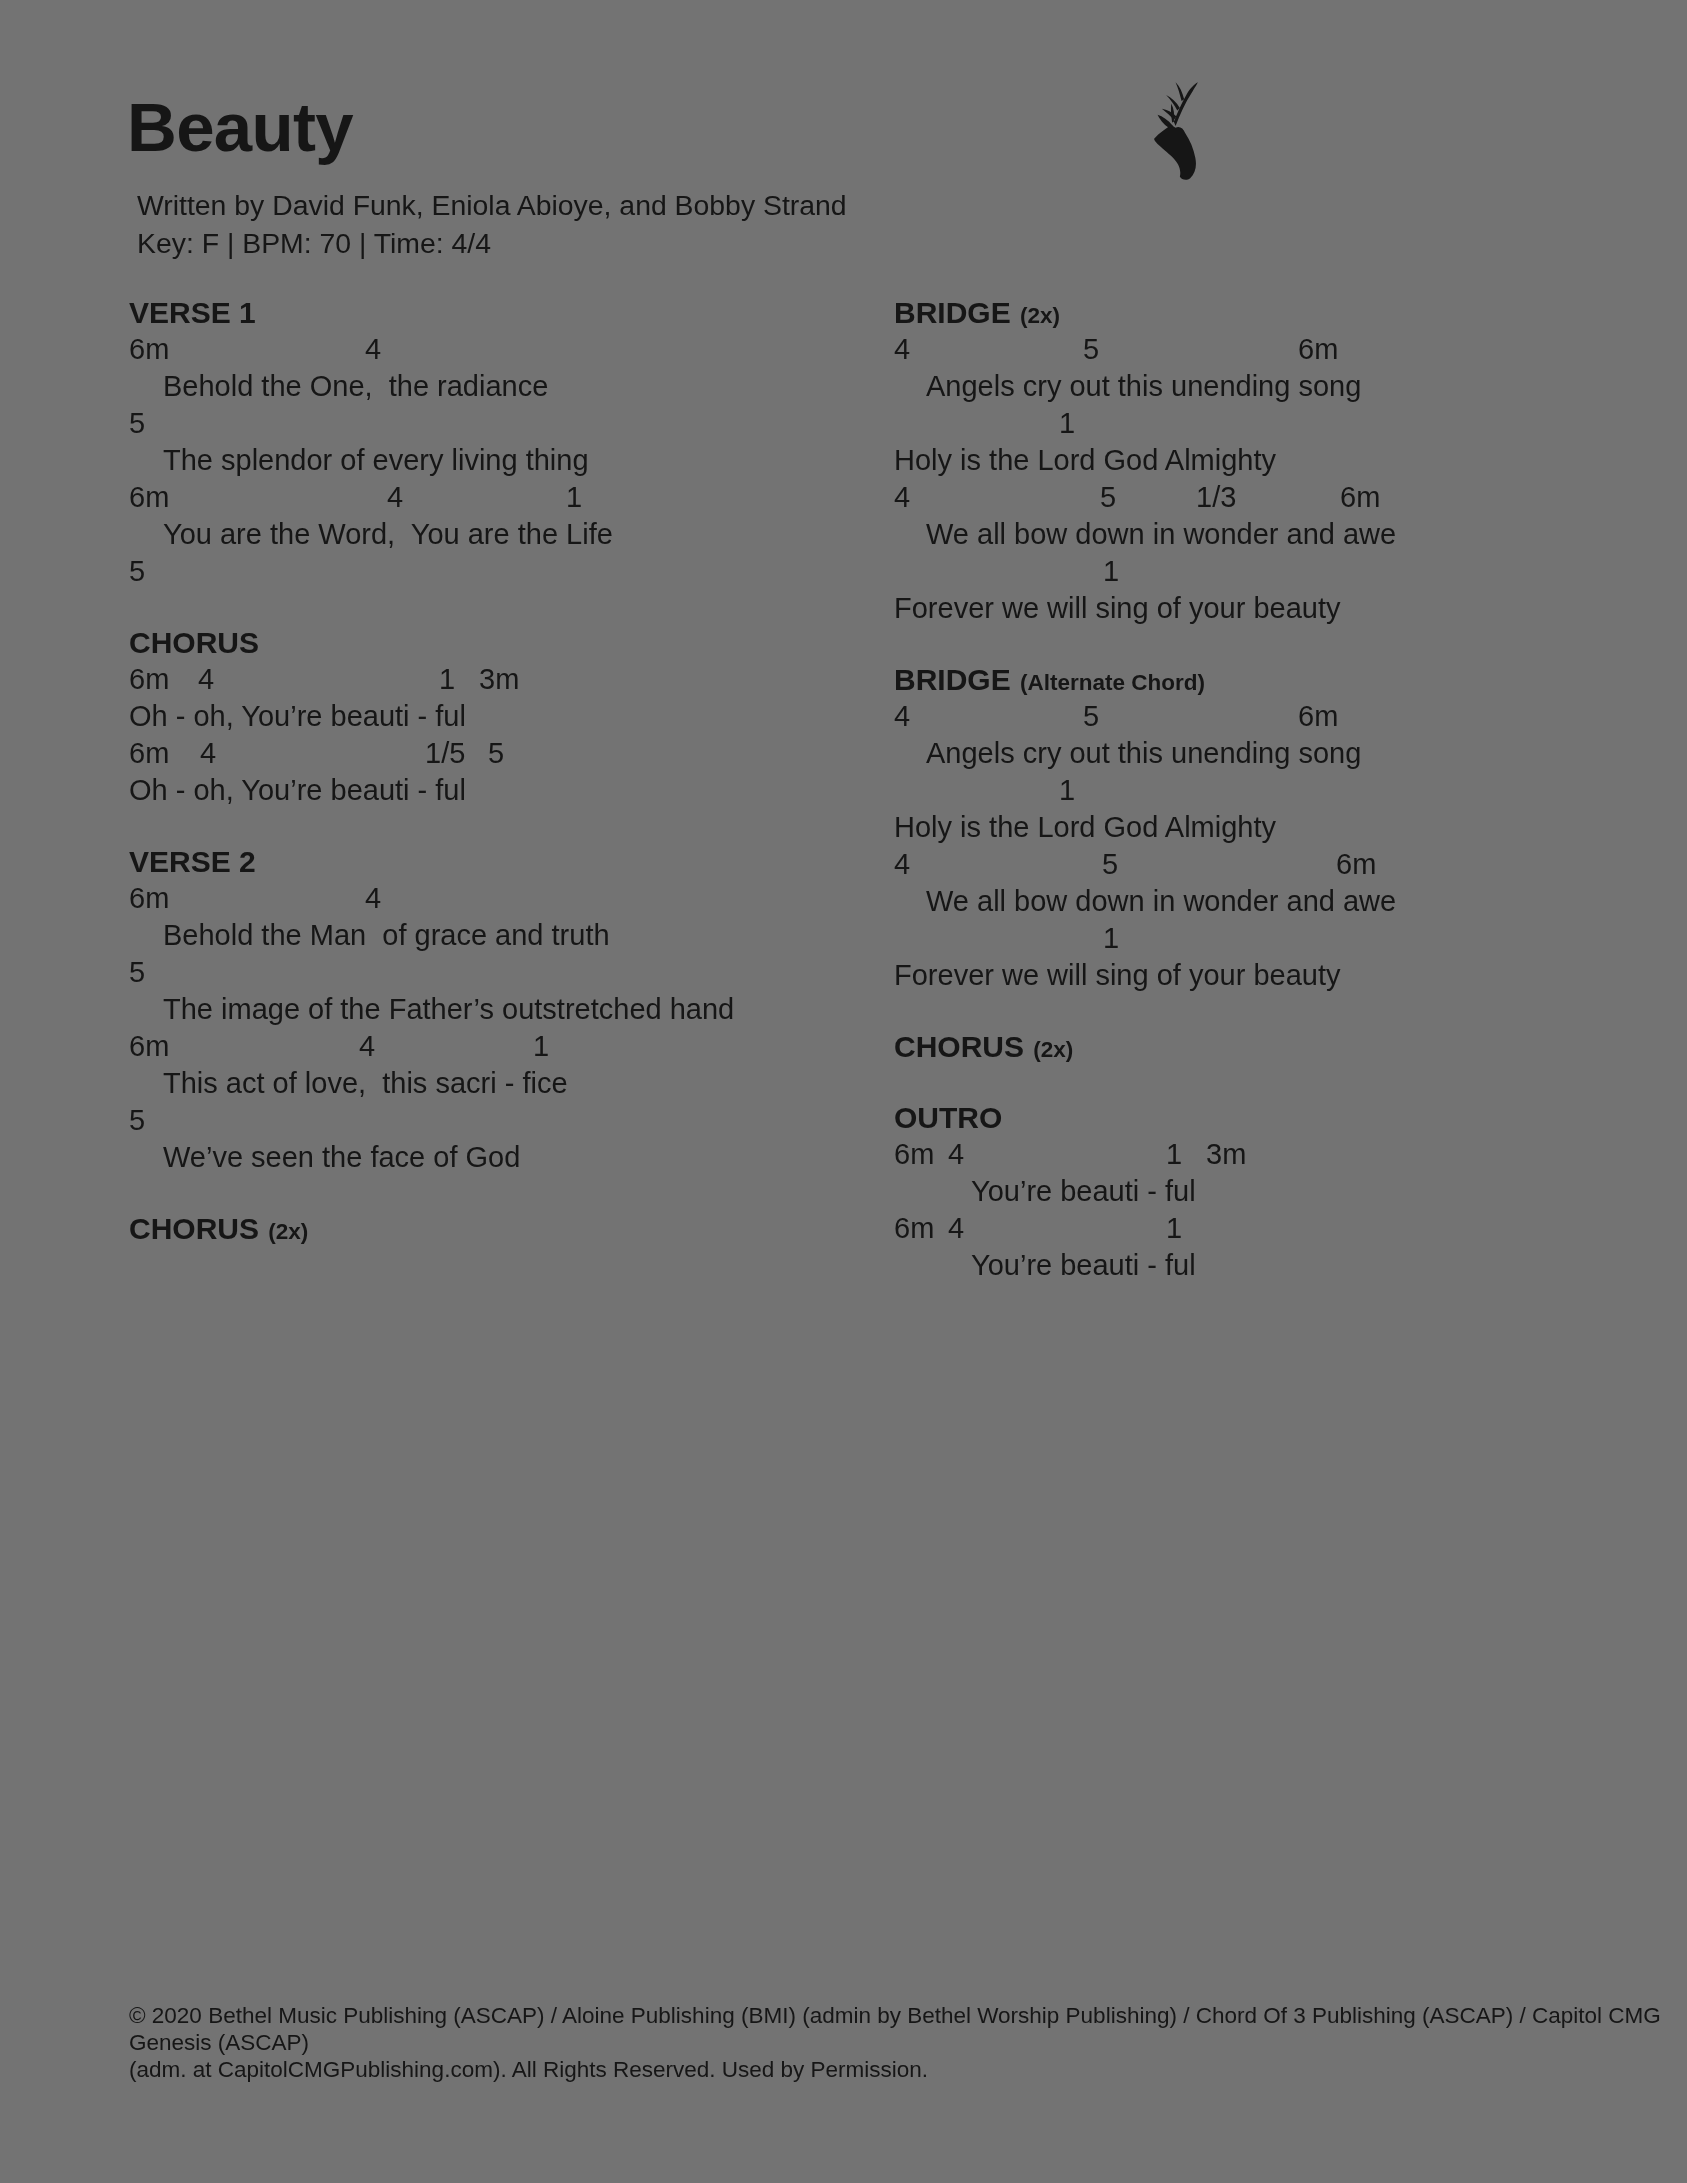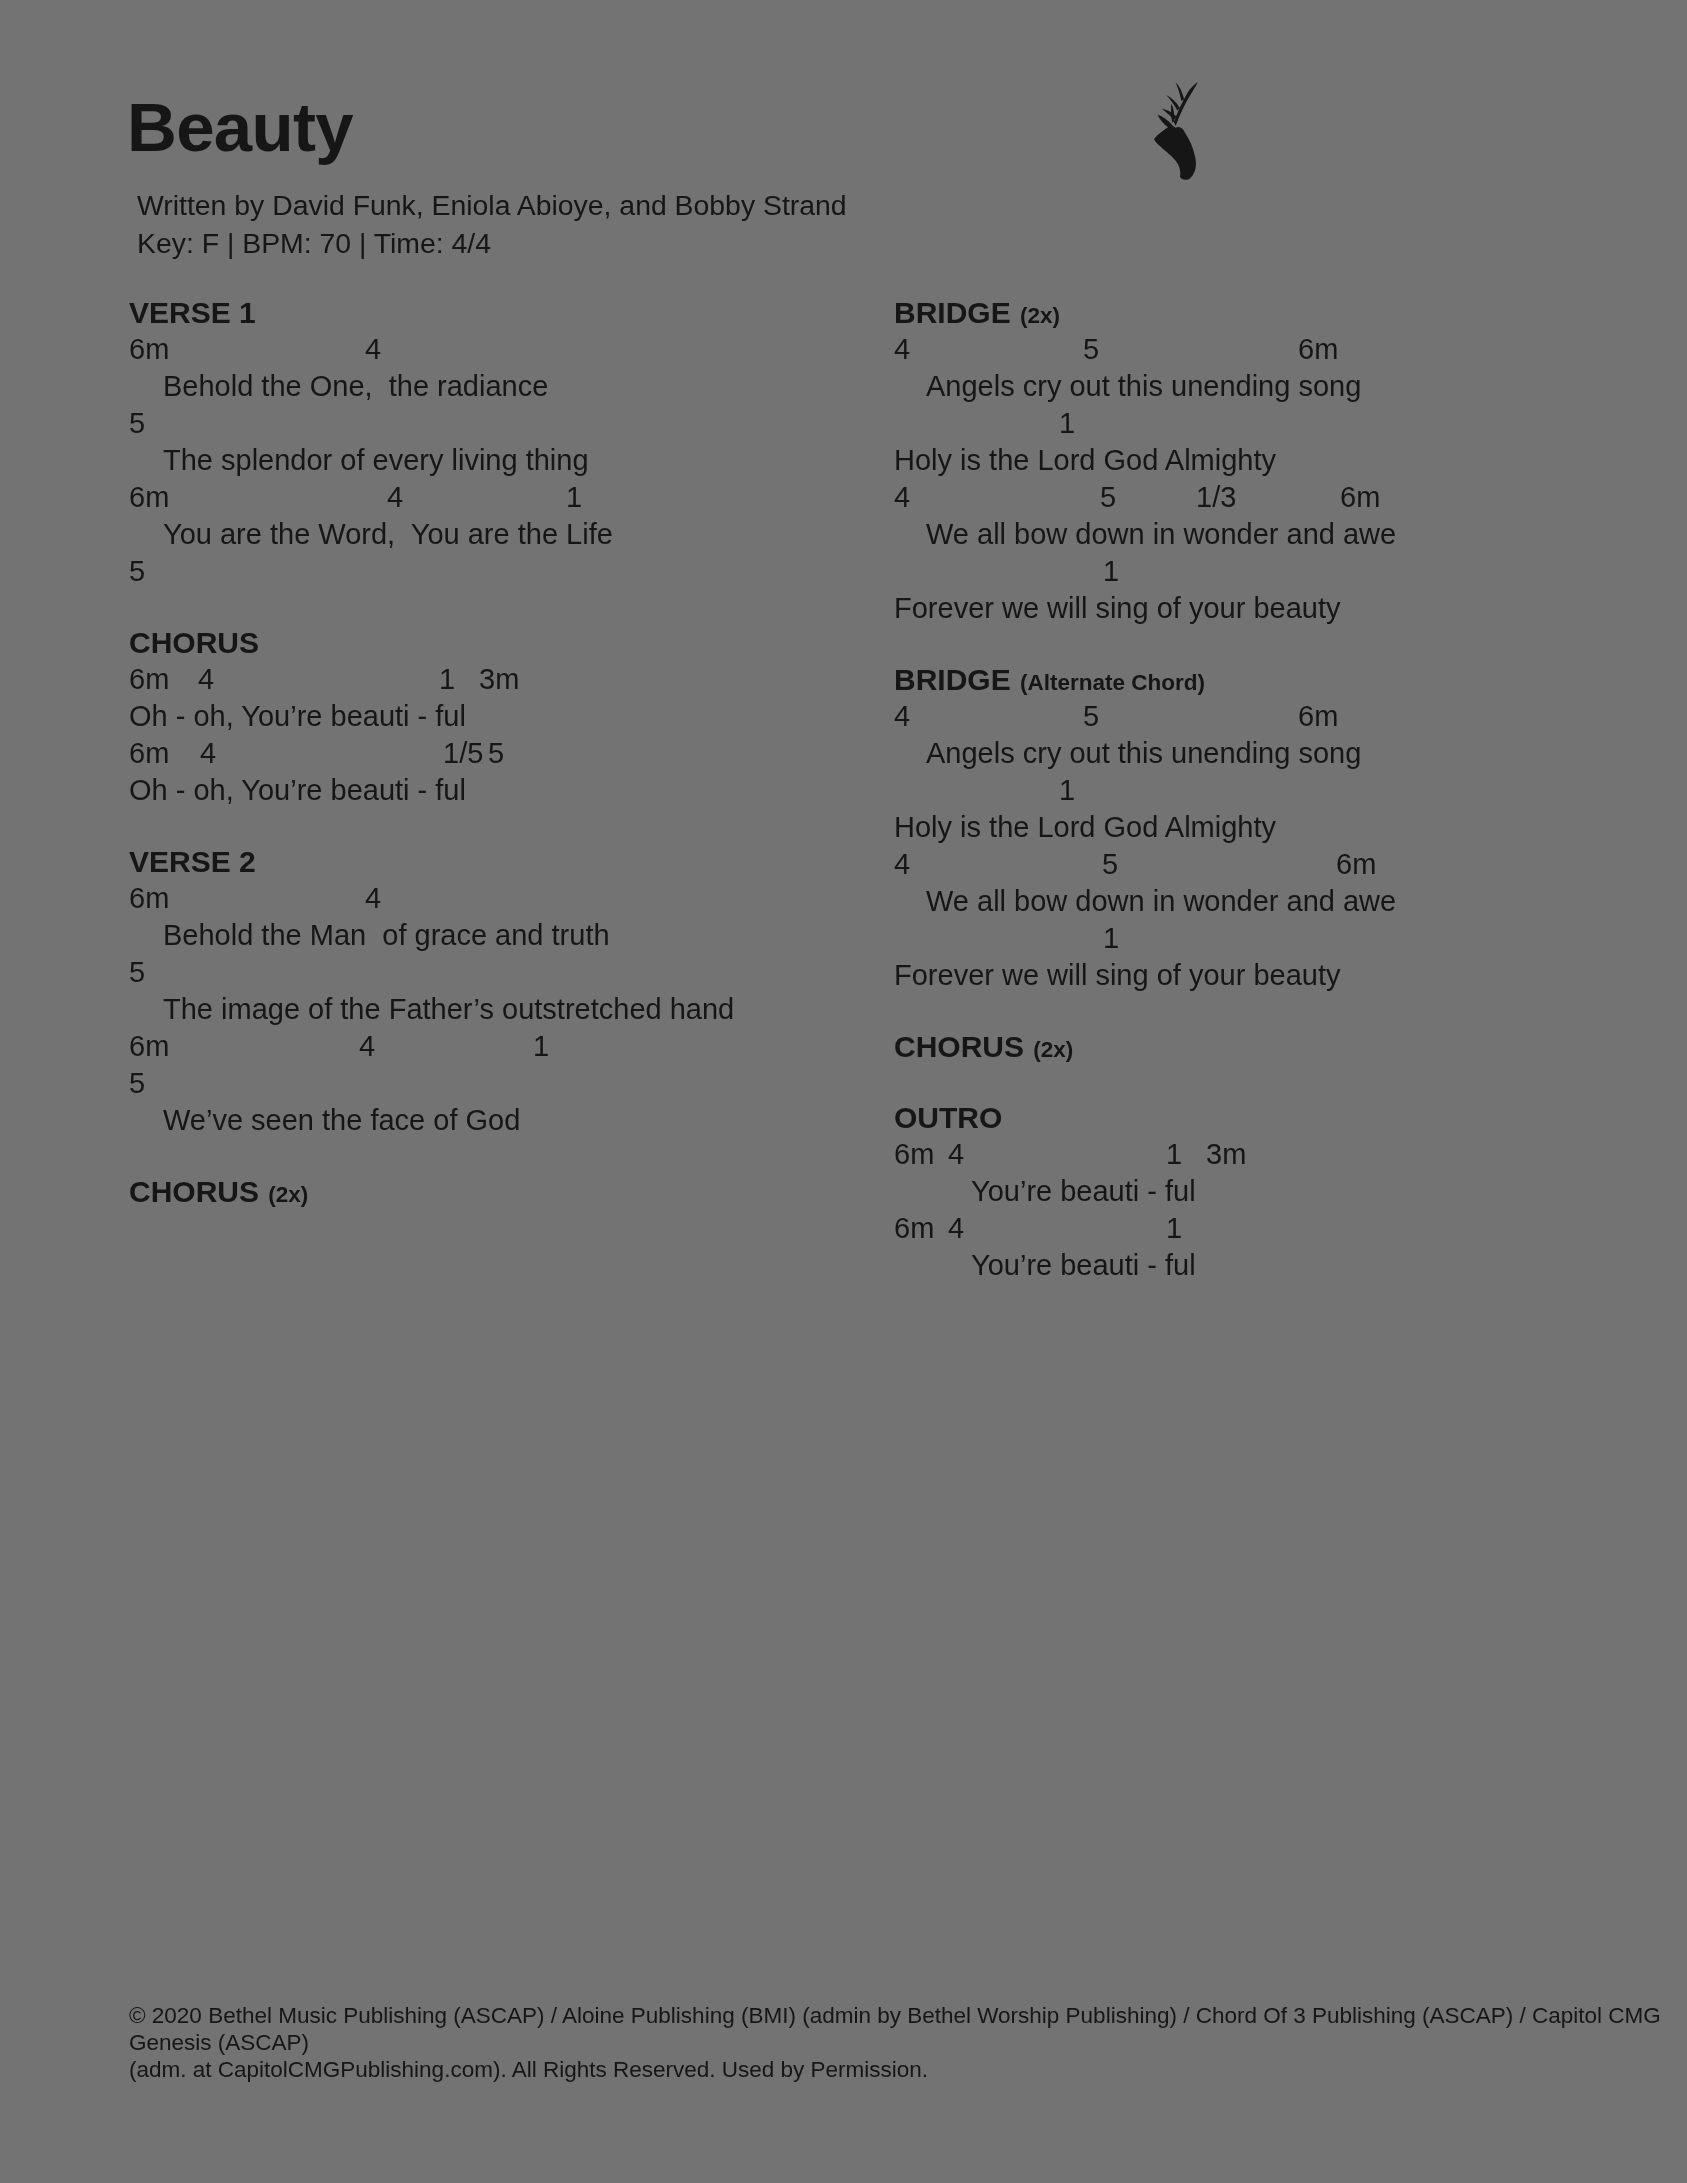--- a/index.html
+++ b/index.html
@@ -63,30 +63,31 @@
         <div class="line chords"><span class="chord" style="left: 0px;">5</span></div>
         <div class="line lyric" style="padding-left: 34px;">The splendor of every living thing</div>
         <div class="line chords"><span class="chord" style="left: 0px;">6m</span><span class="chord" style="left: 258px;">4</span><span class="chord" style="left: 437px;">1</span></div>
         <div class="line lyric" style="padding-left: 34px;">You are the Word,  You are the Life</div>
         <div class="line chords"><span class="chord" style="left: 0px;">5</span></div>
       </div>
       <div class="song-section">
         <div class="heading"><span>CHORUS</span></div>
         <div class="line chords"><span class="chord" style="left: 0px;">6m</span><span class="chord" style="left: 69px;">4</span><span class="chord" style="left: 310px;">1</span><span class="chord" style="left: 350px;">3m</span></div>
         <div class="line lyric" style="padding-left: 0px;">Oh - oh, You’re beauti - ful</div>
-        <div class="line chords"><span class="chord" style="left: 0px;">6m</span><span class="chord" style="left: 71px;">4</span><span class="chord" style="left: 314px;">1/5</span><span class="chord" style="left: 359px;">5</span></div>
+        <div class="line chords"><span class="chord" style="left: 0px;">6m</span><span class="chord" style="left: 71px;">4</span><span class="chord" style="left: 296px;">1/5</span><span class="chord" style="left: 359px;">5</span></div>
         <div class="line lyric" style="padding-left: 0px;">Oh - oh, You’re beauti - ful</div>
       </div>
       <div class="song-section">
         <div class="heading"><span>VERSE 2</span></div>
         <div class="line chords"><span class="chord" style="left: 0px;">6m</span><span class="chord" style="left: 236px;">4</span></div>
         <div class="line lyric" style="padding-left: 34px;">Behold the Man  of grace and truth</div>
         <div class="line chords"><span class="chord" style="left: 0px;">5</span></div>
         <div class="line lyric" style="padding-left: 34px;">The image of the Father’s outstretched hand</div>
         <div class="line chords"><span class="chord" style="left: 0px;">6m</span><span class="chord" style="left: 230px;">4</span><span class="chord" style="left: 404px;">1</span></div>
+        <div class="line lyric" style="padding-left: 34px;">This act of love,  this sacri - fice</div>
         <div class="line chords"><span class="chord" style="left: 0px;">5</span></div>
         <div class="line lyric" style="padding-left: 34px;">We’ve seen the face of God</div>
       </div>
       <div class="song-section">
         <div class="heading"><span>CHORUS</span><span class="sfx">(2x)</span></div>
       </div>
     </div>
   <div class="col col-right" id="col-right">
       <div class="song-section">
         <div class="heading"><span>BRIDGE</span><span class="sfx">(2x)</span></div>

